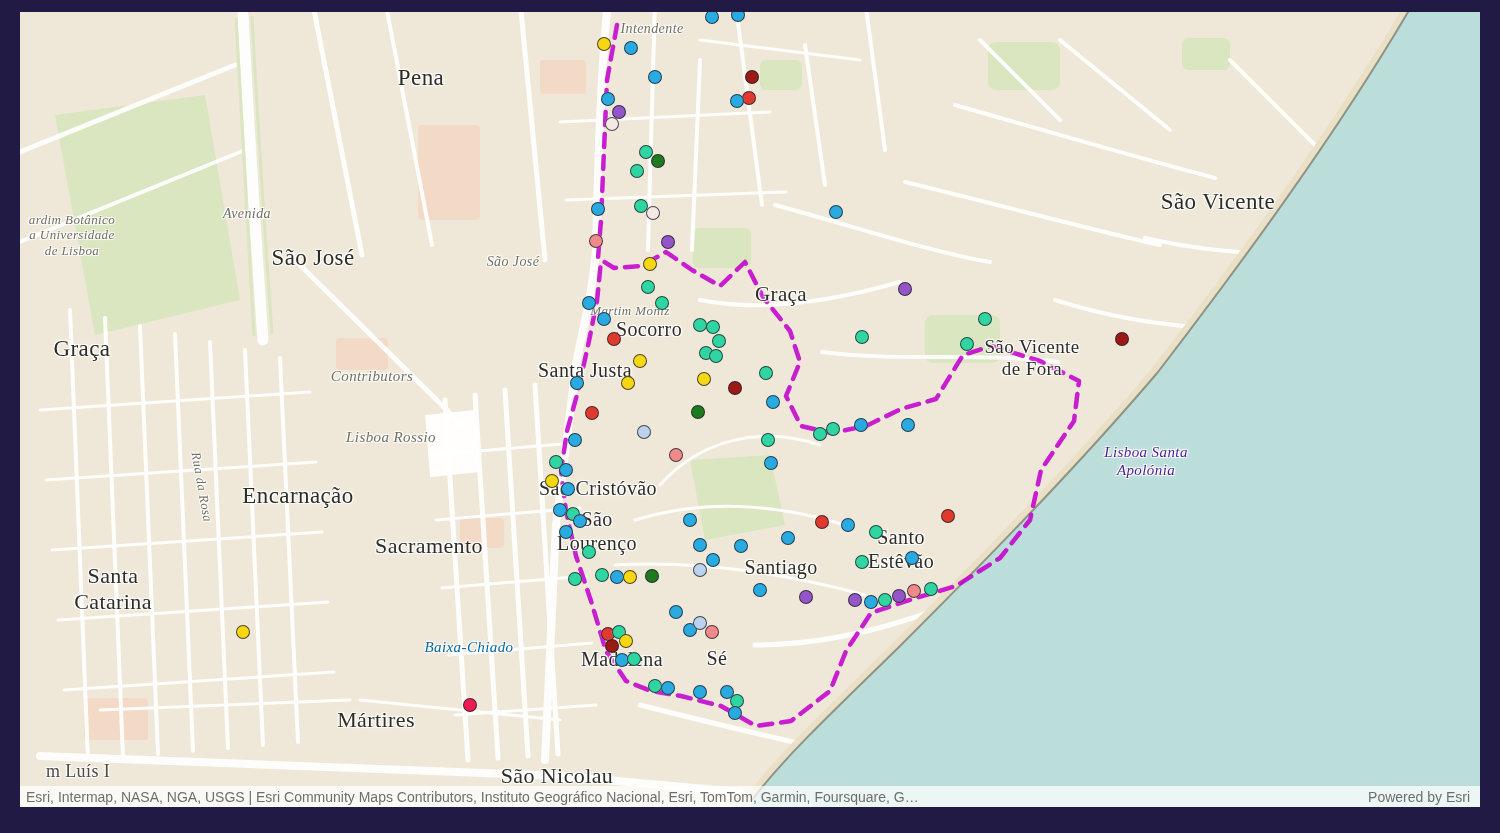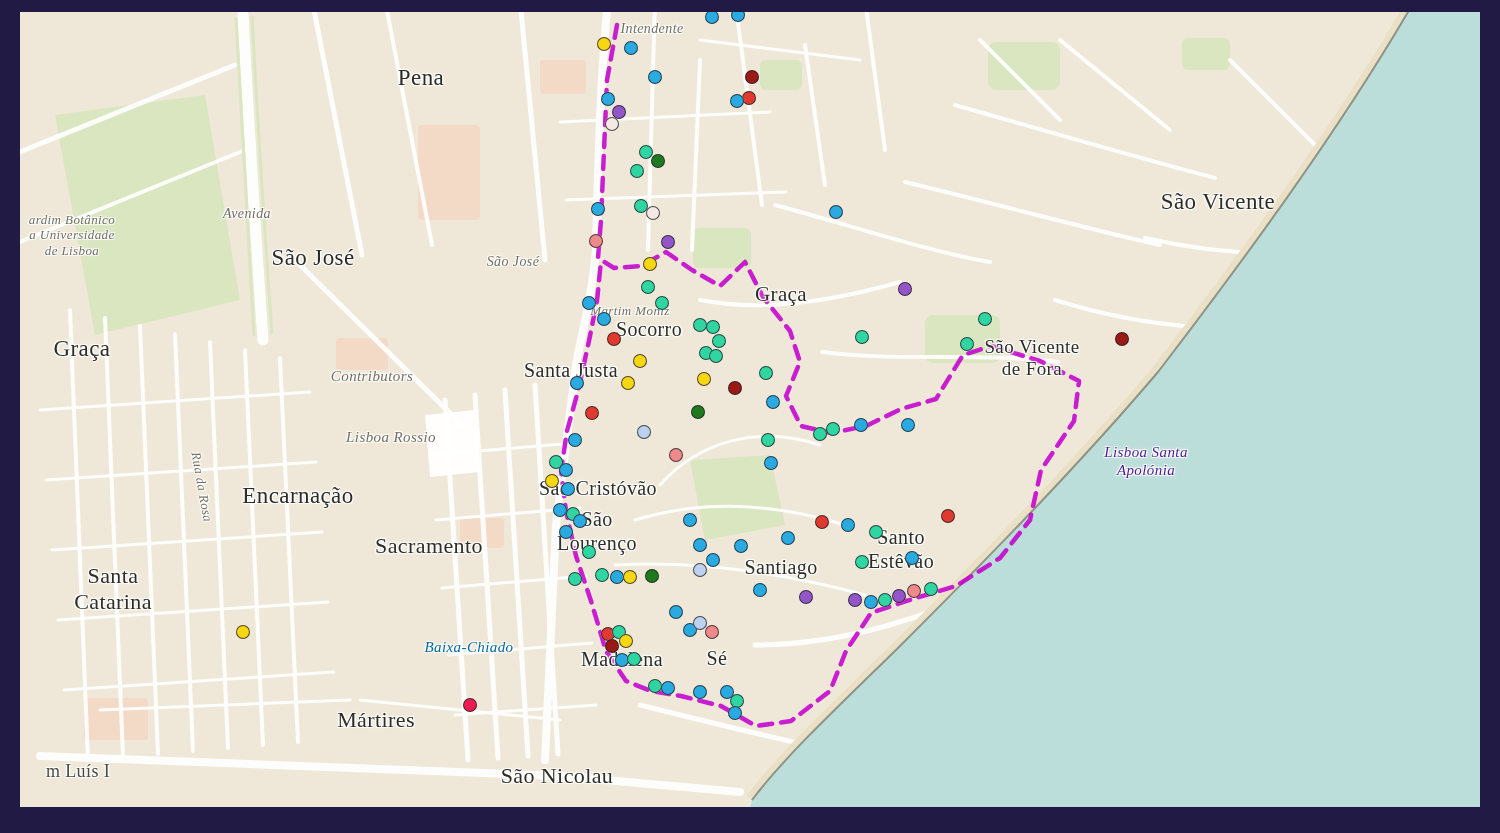--- a/index.html
+++ b/index.html
@@ -165,21 +165,21 @@
           <div class="maplabel" style="left: 298px; top: 496px; font-size: 23px; transform: translate(-50%, -50%);">Encarnação</div>
           <div class="maplabel" style="left: 429px; top: 546px; font-size: 22px; transform: translate(-50%, -50%);">Sacramento</div>
           <div class="maplabel" style="left: 113px; top: 589px; font-size: 22px; transform: translate(-50%, -50%);">Santa
 Catarina</div>
           <div class="maplabel it" style="left: 469px; top: 648px; font-size: 15px; color: #0369a1; transform: translate(-50%, -50%);">Baixa-Chiado</div>
           <div class="maplabel" style="left: 376px; top: 720px; font-size: 22px; transform: translate(-50%, -50%);">Mártires</div>
           <div class="maplabel" style="left: 57px; top: 772px; font-size: 18px; color: rgb(74, 74, 66); transform: translate(-50%, -50%); padding-left: 42px;">m Luís I</div>
           <div class="maplabel" style="left: 557px; top: 776px; font-size: 22px; transform: translate(-50%, -50%);">São Nicolau</div>
           <div class="maplabel it" style="left: 630px; top: 311px; font-size: 13px; color: rgb(111, 111, 100); transform: translate(-50%, -50%);">Martim Moniz</div>
           <div class="maplabel" style="left: 649px; top: 330px; font-size: 20px; transform: translate(-50%, -50%);">Socorro</div>
-          <div class="maplabel" style="left: 571px; top: 371px; font-size: 20px; transform: translate(-50%, -50%);">Santa Justa</div>
+          <div class="maplabel" style="left: 585px; top: 371px; font-size: 20px; transform: translate(-50%, -50%);">Santa Justa</div>
           <div class="maplabel" style="left: 781px; top: 294px; font-size: 21px; transform: translate(-50%, -50%);">Graça</div>
           <div class="maplabel" style="left: 598px; top: 489px; font-size: 20px; transform: translate(-50%, -50%);">São Cristóvão</div>
           <div class="maplabel" style="left: 597px; top: 532px; font-size: 20px; transform: translate(-50%, -50%);">São
 Lourenço</div>
           <div class="maplabel" style="left: 781px; top: 568px; font-size: 20px; transform: translate(-50%, -50%);">Santiago</div>
           <div class="maplabel" style="left: 901px; top: 550px; font-size: 20px; transform: translate(-50%, -50%);">Santo
 Estêvão</div>
           <div class="maplabel" style="left: 622px; top: 660px; font-size: 20px; transform: translate(-50%, -50%);">Madalena</div>
           <div class="maplabel" style="left: 717px; top: 659px; font-size: 20px; transform: translate(-50%, -50%);">Sé</div>
           <div class="maplabel" style="left: 1218px; top: 202px; font-size: 23px; transform: translate(-50%, -50%);">São Vicente</div>
@@ -291,14 +291,18 @@
           <div class="marker" style="left: 661px; top: 681px; background: rgb(41, 171, 226);"></div>
           <div class="marker" style="left: 693px; top: 685px; background: rgb(41, 171, 226);"></div>
           <div class="marker" style="left: 720px; top: 685px; background: rgb(41, 171, 226);"></div>
           <div class="marker" style="left: 730px; top: 694px; background: rgb(47, 214, 162);"></div>
           <div class="marker" style="left: 728px; top: 706px; background: rgb(41, 171, 226);"></div>
           <div class="marker" style="left: 236px; top: 625px; background: rgb(246, 215, 18);"></div>
           <div class="marker" style="left: 463px; top: 698px; background: rgb(236, 28, 82);"></div>
         </div>
     </div>
 
+    <div class="attribution">
+      <span class="attr-sources">Esri, Intermap, NASA, NGA, USGS | Esri Community Maps Contributors, Instituto Geográfico Nacional, Esri, TomTom, Garmin, Foursquare, G…</span>
+      <span class="powered">Powered by Esri</span>
+    </div>
   </div>
 </div>
 
 </body></html>

